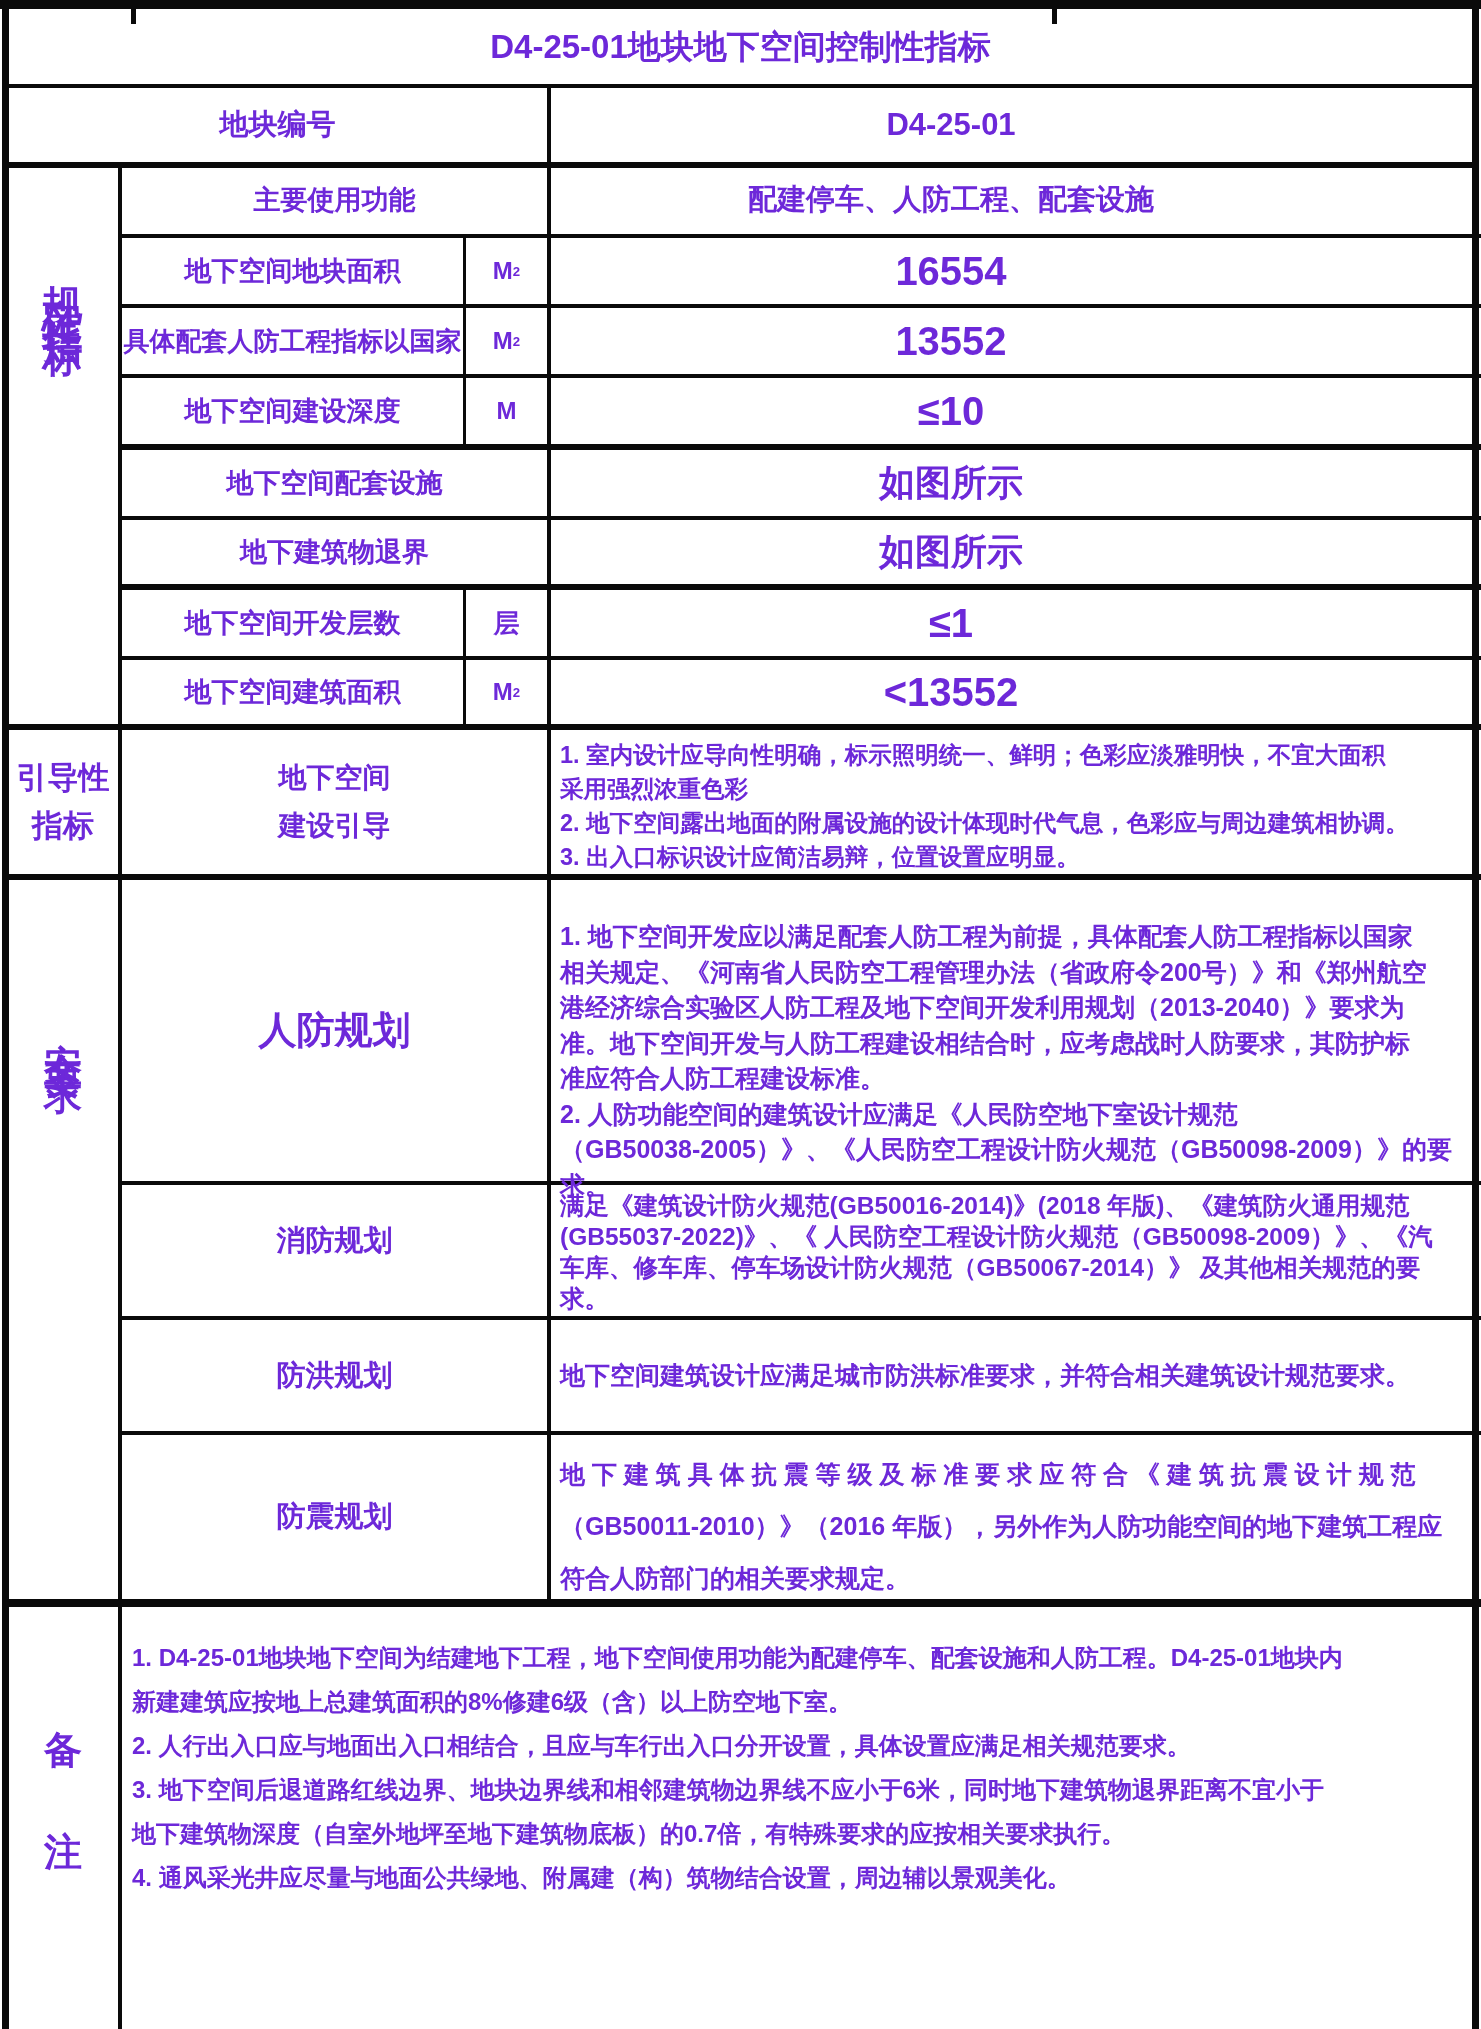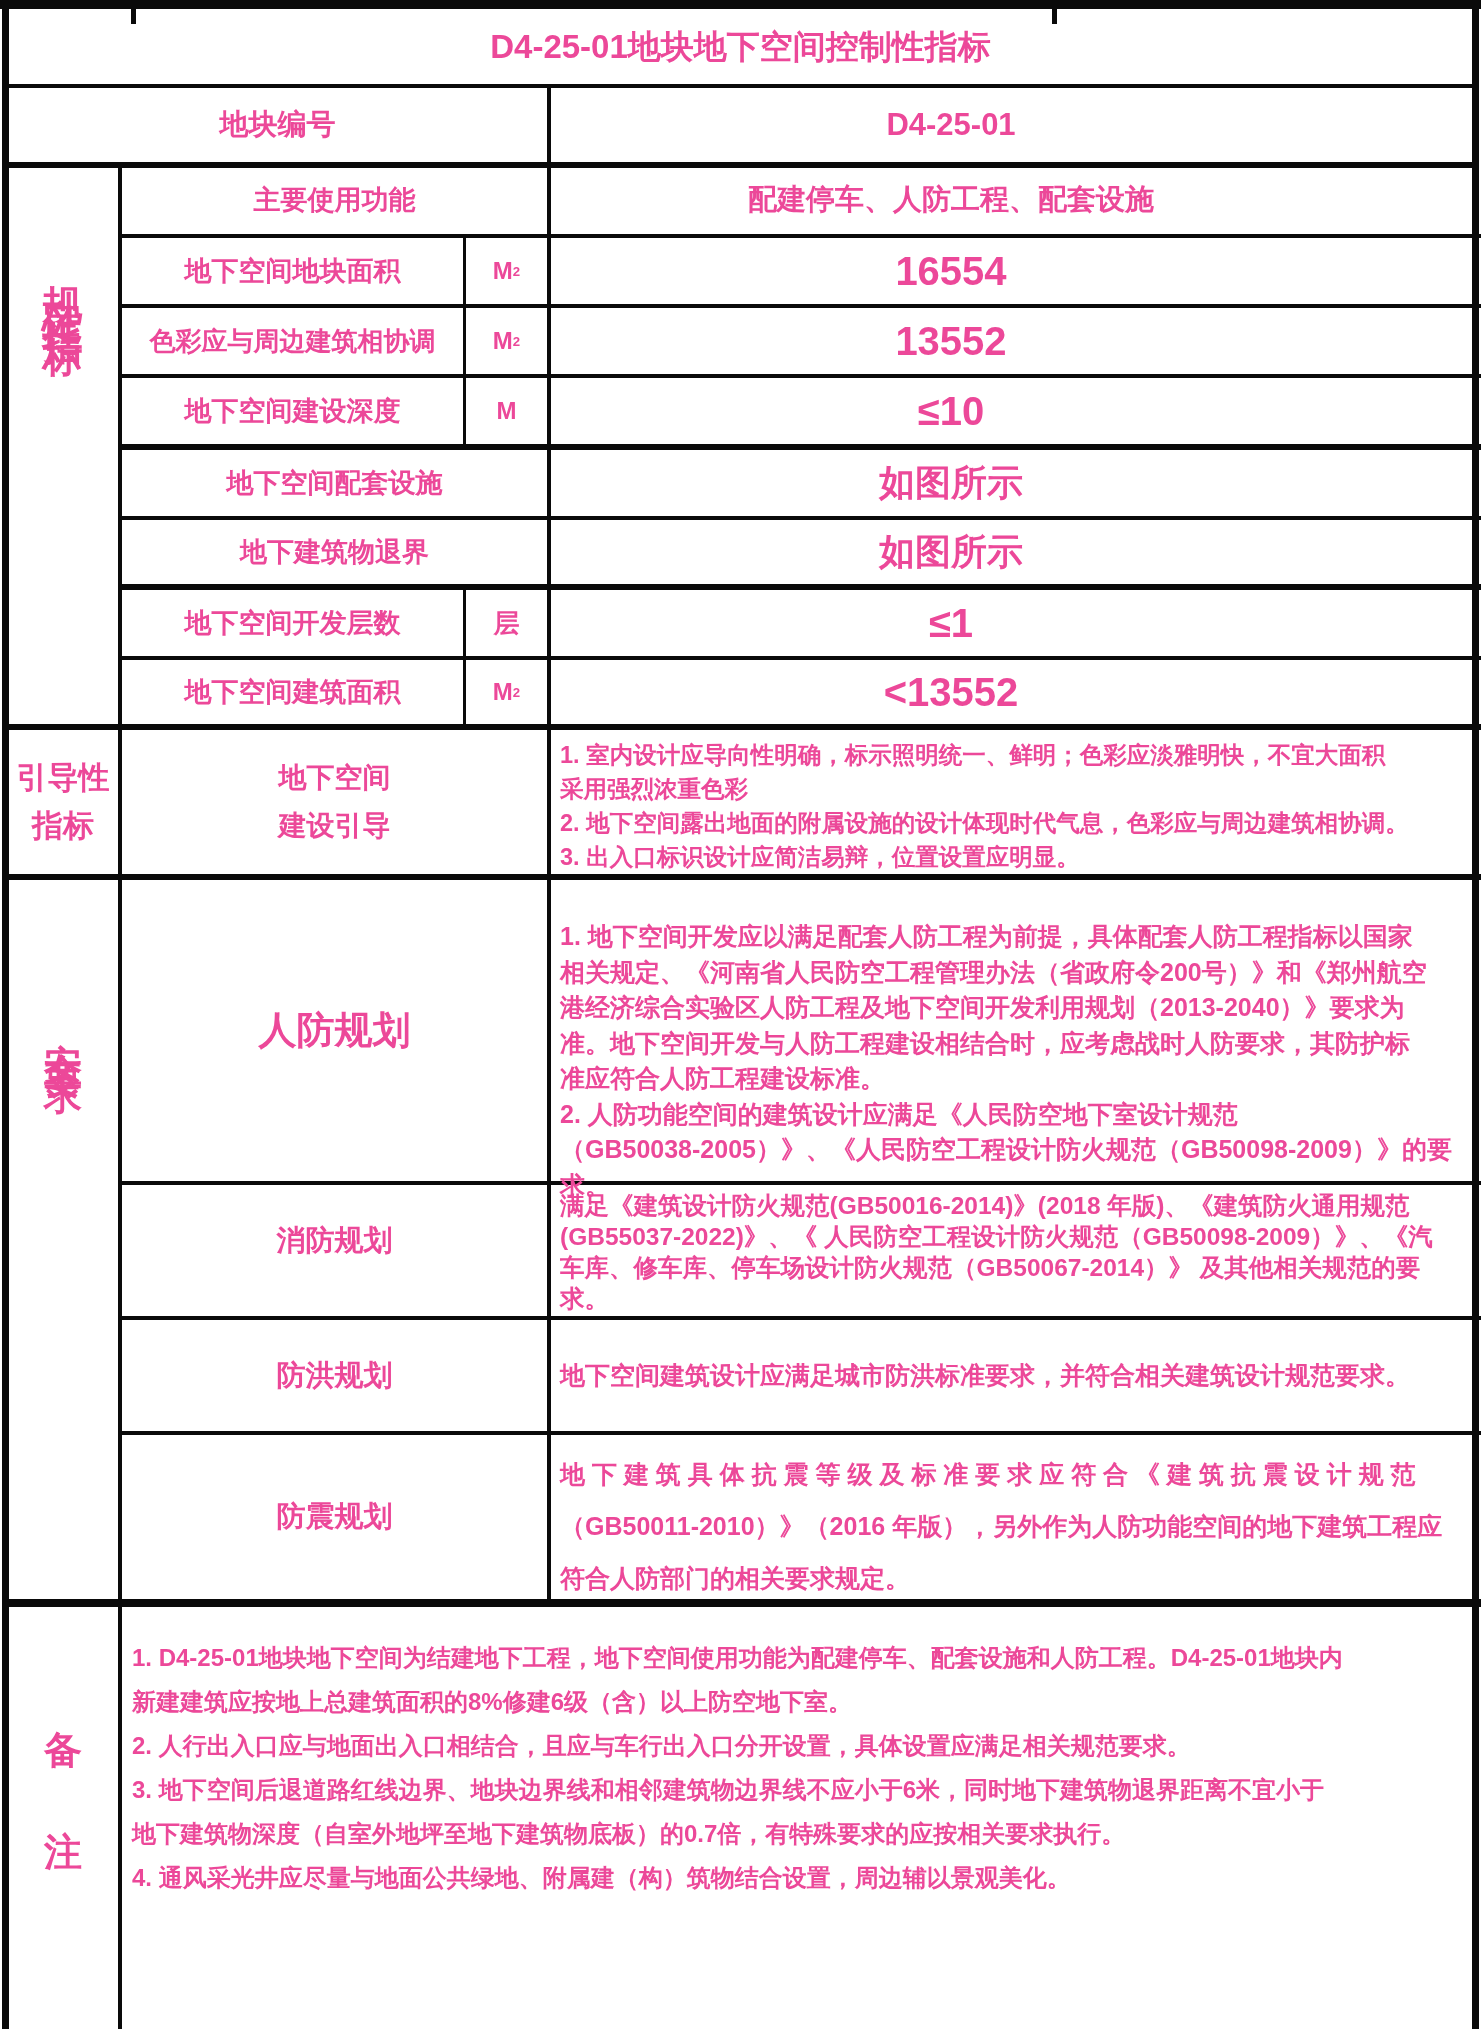--- a/index.html
+++ b/index.html
@@ -1,18 +1,18 @@
 <!DOCTYPE html>
 <html><head>
 <meta charset="utf-8">
 <style>
   html,body{margin:0;padding:0;background:#e8e8e8;}
   .page{
     position:relative;width:1481px;height:2029px;background:#ffffff;overflow:hidden;
-    font-family:"Liberation Sans","DejaVu Sans",sans-serif;color:#ec4899;
+    font-family:"Liberation Sans","DejaVu Sans",sans-serif;color:#6d28d9;
     margin:0 auto;
   }
   .ln{position:absolute;background:#0a0a0a;}
   .cell{position:absolute;display:flex;align-items:center;justify-content:center;text-align:center;}
   .lbl{font-weight:700;}
   .val{font-weight:600;}
   .block{position:absolute;white-space:pre-line;font-weight:600;text-align:left;}
   .vcell{position:absolute;display:flex;justify-content:center;align-items:flex-start;}
   .vert{writing-mode:vertical-lr;text-orientation:upright;font-weight:700;line-height:1;}
   .two-line{white-space:pre-line;font-weight:700;text-align:center;}
@@ -62,21 +62,21 @@
   <div class="cell lbl" style="left:122px;top:168px;width:425px;height:64px;font-size:27px;">主要使用功能</div>
   <div class="cell lbl" style="left:122px;top:240px;width:341px;height:62px;font-size:27px;">地下空间地块面积</div>
 
   <div class="cell lbl" style="left:551px;top:168px;width:800px;height:64px;font-size:29px;">配建停车、人防工程、配套设施</div>
   <div class="cell lbl" style="left:466px;top:240px;width:81px;height:62px;font-size:24px;">
     <span>M</span>
       <sup>2</sup>
   </div>
   <div class="cell val" style="left:551px;top:240px;width:800px;height:62px;font-size:40px;">16554</div>
 
-  <div class="cell lbl" style="left:122px;top:310px;width:341px;height:62px;font-size:26px;">色彩应与周边建筑相协调</div>
+  <div class="cell lbl" style="left:122px;top:310px;width:341px;height:62px;font-size:26px;">具体配套人防工程指标以国家</div>
   <div class="cell lbl" style="left:466px;top:310px;width:81px;height:62px;font-size:24px;">
     <span>M</span>
       <sup>2</sup>
   </div>
   <div class="cell val" style="left:551px;top:310px;width:800px;height:62px;font-size:40px;">13552</div>
 
   <div class="cell lbl" style="left:122px;top:380px;width:341px;height:62px;font-size:27px;">地下空间建设深度</div>
   <div class="cell lbl" style="left:466px;top:380px;width:81px;height:62px;font-size:24px;">
     <span>M</span>
       <sup></sup>

